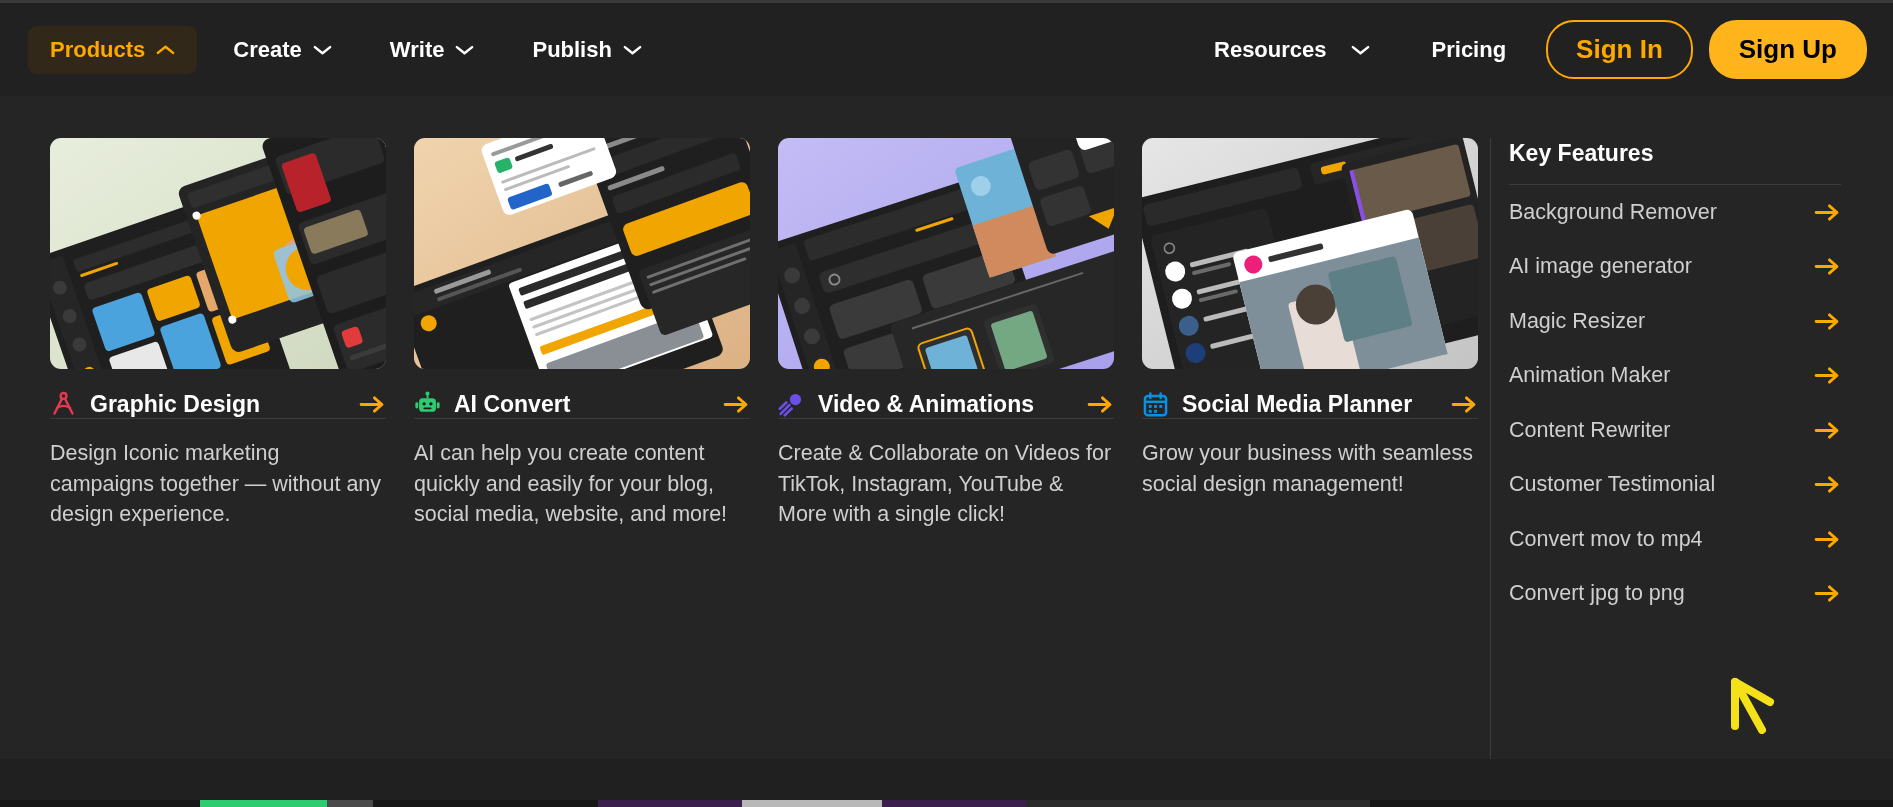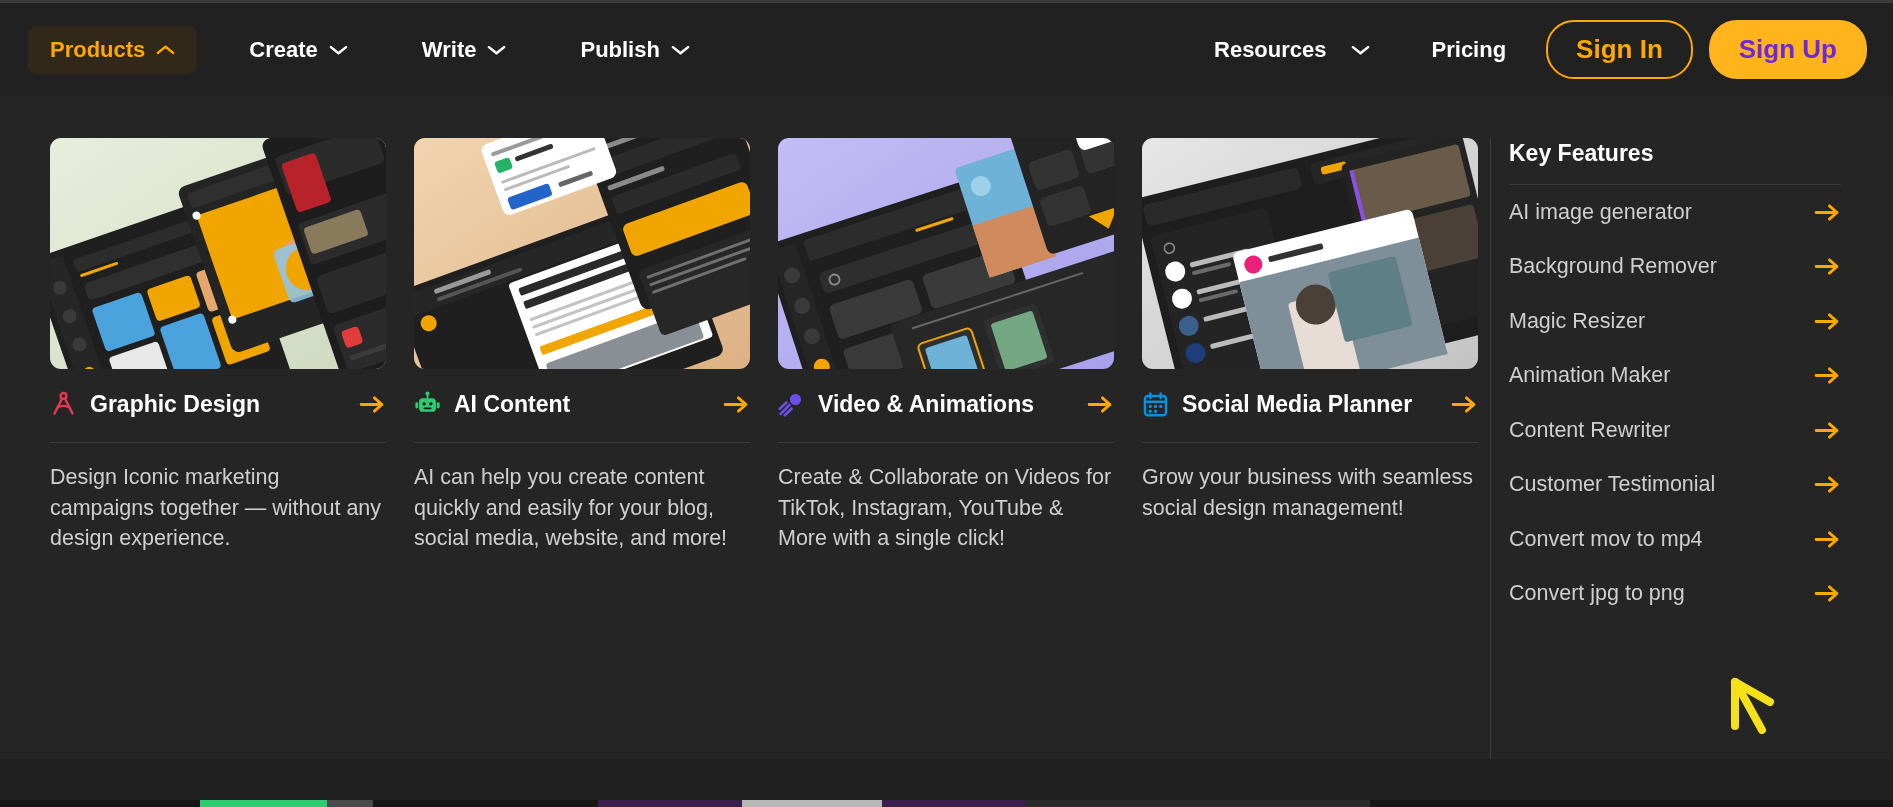--- a/index.html
+++ b/index.html
@@ -33,21 +33,21 @@
   }
   .brand-logo { width: 37px; height: 37px; display: block; }
   .brand-name {
     color: #ffffff;
     font-size: 34px;
     font-weight: 700;
     letter-spacing: -0.4px;
     white-space: nowrap;
   }
 
-  .nav-left { display: flex; align-items: center; gap: 16px; }
+  .nav-left { display: flex; align-items: center; gap: 0px; }
   .nav-item {
     display: flex;
     align-items: center;
     gap: 11px;
     padding: 11px 22px;
     border-radius: 9px;
     color: #ffffff;
     font-size: 22px;
     font-weight: 700;
     white-space: nowrap;
@@ -78,21 +78,21 @@
     justify-content: center;
   }
   .btn-outline {
     border: 2px solid #ffa800;
     color: #ffa800;
     background: transparent;
     margin-right: 16px;
   }
   .btn-solid {
     background: #ffb41c;
-    color: #6d28d9;
+    color: #000000;
     border: 2px solid #ffb41c;
   }
 
   
   .mega {
     position: absolute;
     top: 96px; left: 0;
     width: 1893px;
     height: 663px;
     background: #252525;
@@ -114,21 +114,21 @@
     overflow: hidden;
     position: relative;
     background: #2b2b2b;
   }
   .thumb svg { display: block; width: 100%; height: 100%; }
 
   .card-head {
     display: flex;
     align-items: center;
     margin-top: 22px;
-    padding-bottom: 24px;
+    padding-bottom: 0;
     border-bottom: 1px solid #3c3c3c;
   }
   .card-icon {
     width: 27px; height: 27px;
     flex-shrink: 0;
     margin-right: 13px;
     display: block;
   }
   .card-title {
     color: #ffffff;
@@ -384,21 +384,21 @@
         <svg class="card-icon" viewBox="0 0 24 24">
           <rect x="4.5" y="6.5" width="15" height="12" rx="3.2" fill="#2ecc71"></rect>
           <rect x="1.2" y="10" width="2.6" height="5.5" rx="1.3" fill="#2ecc71"></rect>
           <rect x="20.2" y="10" width="2.6" height="5.5" rx="1.3" fill="#2ecc71"></rect>
           <rect x="11.2" y="2.4" width="1.7" height="4" fill="#2ecc71"></rect>
           <circle cx="12" cy="2.2" r="1.8" fill="#2ecc71"></circle>
           <circle cx="9" cy="11.4" r="1.5" fill="#1b1b1b"></circle>
           <circle cx="15" cy="11.4" r="1.5" fill="#1b1b1b"></circle>
           <rect x="8.4" y="14.6" width="7.2" height="1.6" rx="0.8" fill="#1b1b1b"></rect>
         </svg>
-        <span class="card-title">AI Content</span>
+        <span class="card-title">AI Convert</span>
         <svg class="card-arrow" width="27" height="19" viewBox="0 0 28 20">
           <path d="M2 10 H23 M16 3 L24 10 L16 17" stroke="#ffa800" stroke-width="3" fill="none" stroke-linecap="round" stroke-linejoin="round"></path>
         </svg>
       </div>
       <div class="card-desc">AI can help you create content quickly and easily for your blog, social media, website, and more!</div>
     </div>
 
     <div class="card">
       <div class="thumb">
         <svg viewBox="0 0 336 231" preserveAspectRatio="none">
@@ -531,28 +531,28 @@
       <div class="card-desc">Grow your business with seamless social design management!</div>
     </div>
 
   </div>
 
   <div class="keycol">
     <div class="keycol-title">Key Features</div>
     <div class="feat-list">
 
       <div class="feat">
+        <span class="feat-label">Background Remover</span>
+        <svg class="feat-arrow" width="27" height="19" viewBox="0 0 28 20">
+          <path d="M2 10 H23 M16 3 L24 10 L16 17" stroke="#ffa800" stroke-width="3" fill="none" stroke-linecap="round" stroke-linejoin="round"></path>
+        </svg>
+      </div>
+
+      <div class="feat">
         <span class="feat-label">AI image generator</span>
-        <svg class="feat-arrow" width="27" height="19" viewBox="0 0 28 20">
-          <path d="M2 10 H23 M16 3 L24 10 L16 17" stroke="#ffa800" stroke-width="3" fill="none" stroke-linecap="round" stroke-linejoin="round"></path>
-        </svg>
-      </div>
-
-      <div class="feat">
-        <span class="feat-label">Background Remover</span>
         <svg class="feat-arrow" width="27" height="19" viewBox="0 0 28 20">
           <path d="M2 10 H23 M16 3 L24 10 L16 17" stroke="#ffa800" stroke-width="3" fill="none" stroke-linecap="round" stroke-linejoin="round"></path>
         </svg>
       </div>
 
       <div class="feat">
         <span class="feat-label">Magic Resizer</span>
         <svg class="feat-arrow" width="27" height="19" viewBox="0 0 28 20">
           <path d="M2 10 H23 M16 3 L24 10 L16 17" stroke="#ffa800" stroke-width="3" fill="none" stroke-linecap="round" stroke-linejoin="round"></path>
         </svg>

